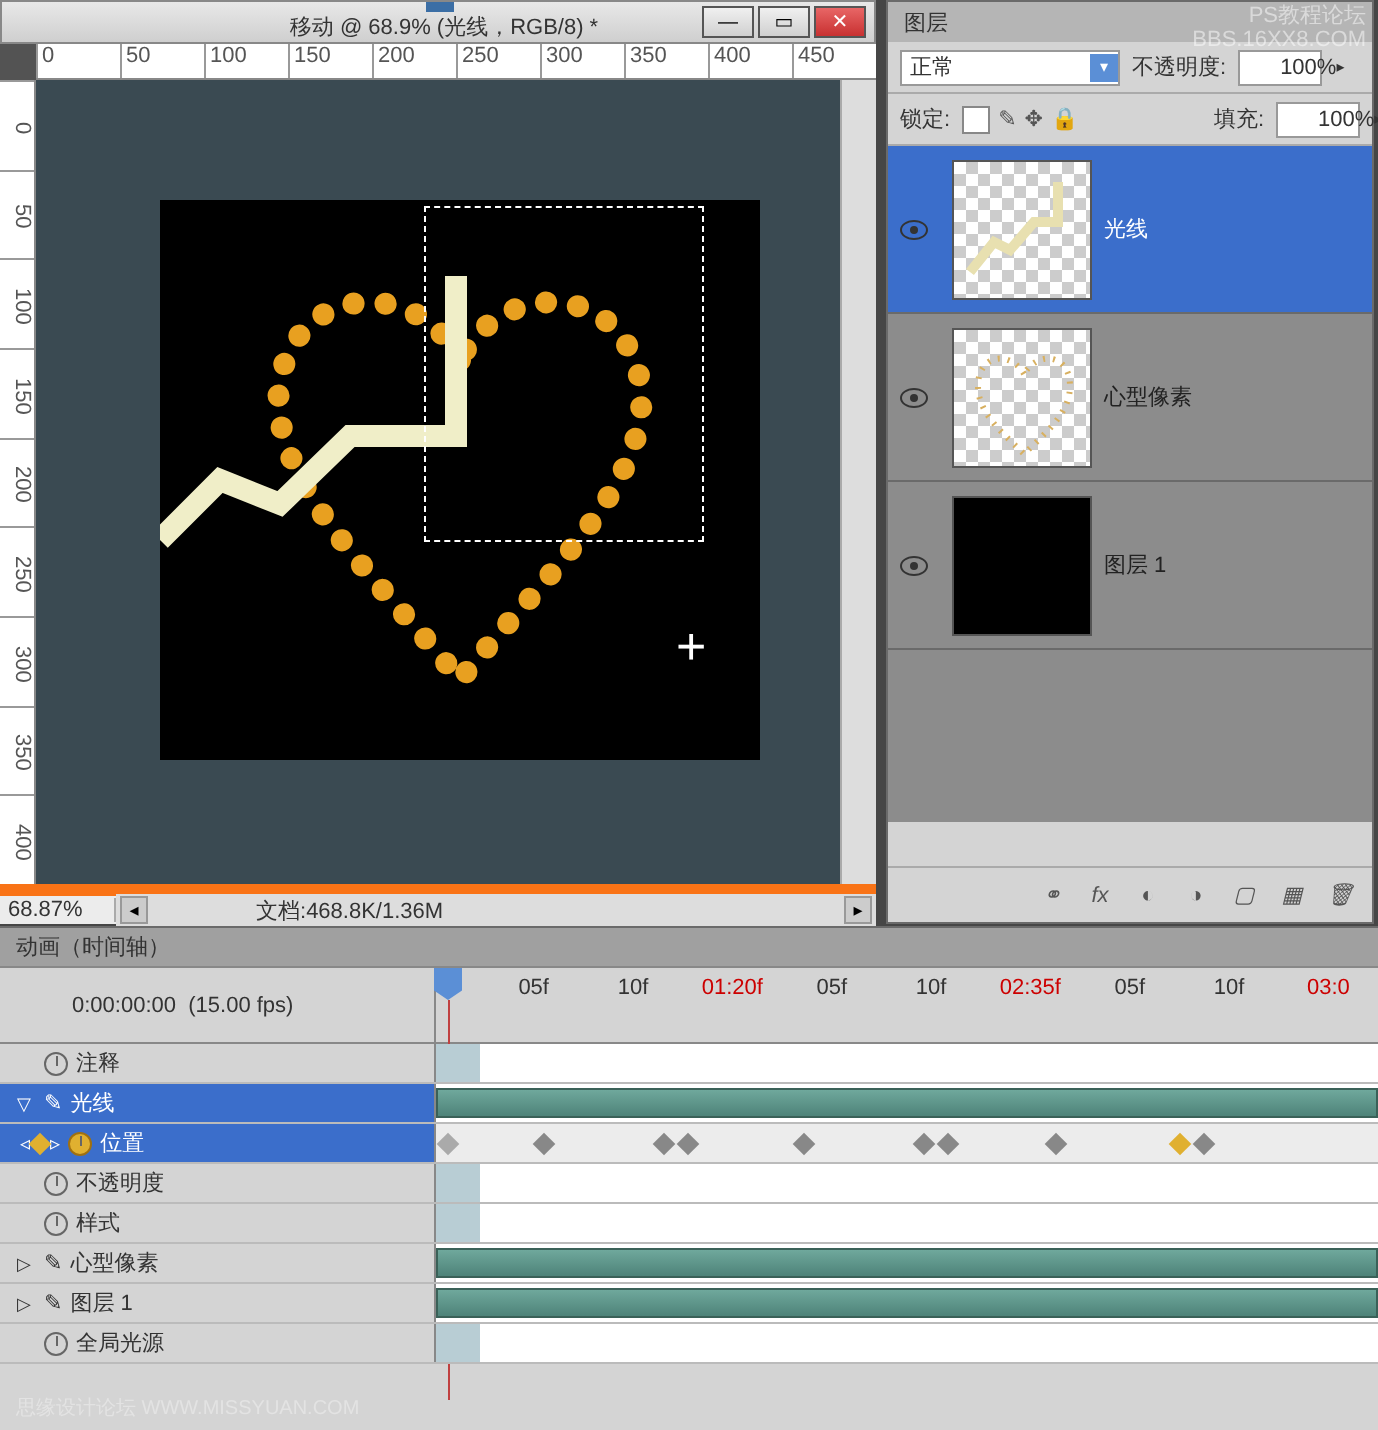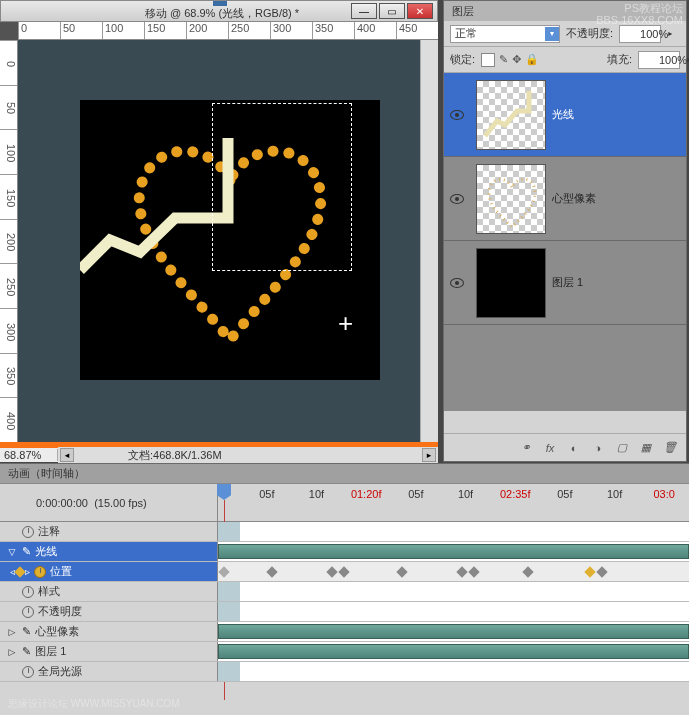--- a/index.html
+++ b/index.html
@@ -317,32 +317,32 @@
             <div class="keyframe gold" style="left: 368px;"></div>
             <div class="keyframe" style="left: 380px;"></div>
           </div>
       </div>
     </div>
 
     <div class="tl-track">
       <div class="tl-track-left">
         <span class="tl-expand"></span>
         <span class="tl-stopwatch"></span>
-        <span>样式</span>
+        <span>不透明度</span>
       </div>
       <div class="tl-track-right">
           <div class="tl-bar-light"></div>
         </div>
     </div>
 
     <div class="tl-track">
       <div class="tl-track-left">
         <span class="tl-expand"></span>
         <span class="tl-stopwatch"></span>
-        <span>不透明度</span>
+        <span>样式</span>
       </div>
       <div class="tl-track-right">
           <div class="tl-bar-light"></div>
         </div>
     </div>
 
     <div class="tl-track">
       <div class="tl-track-left">
         <span class="tl-expand">▷</span>
         <span class="tl-brush">✎</span>

